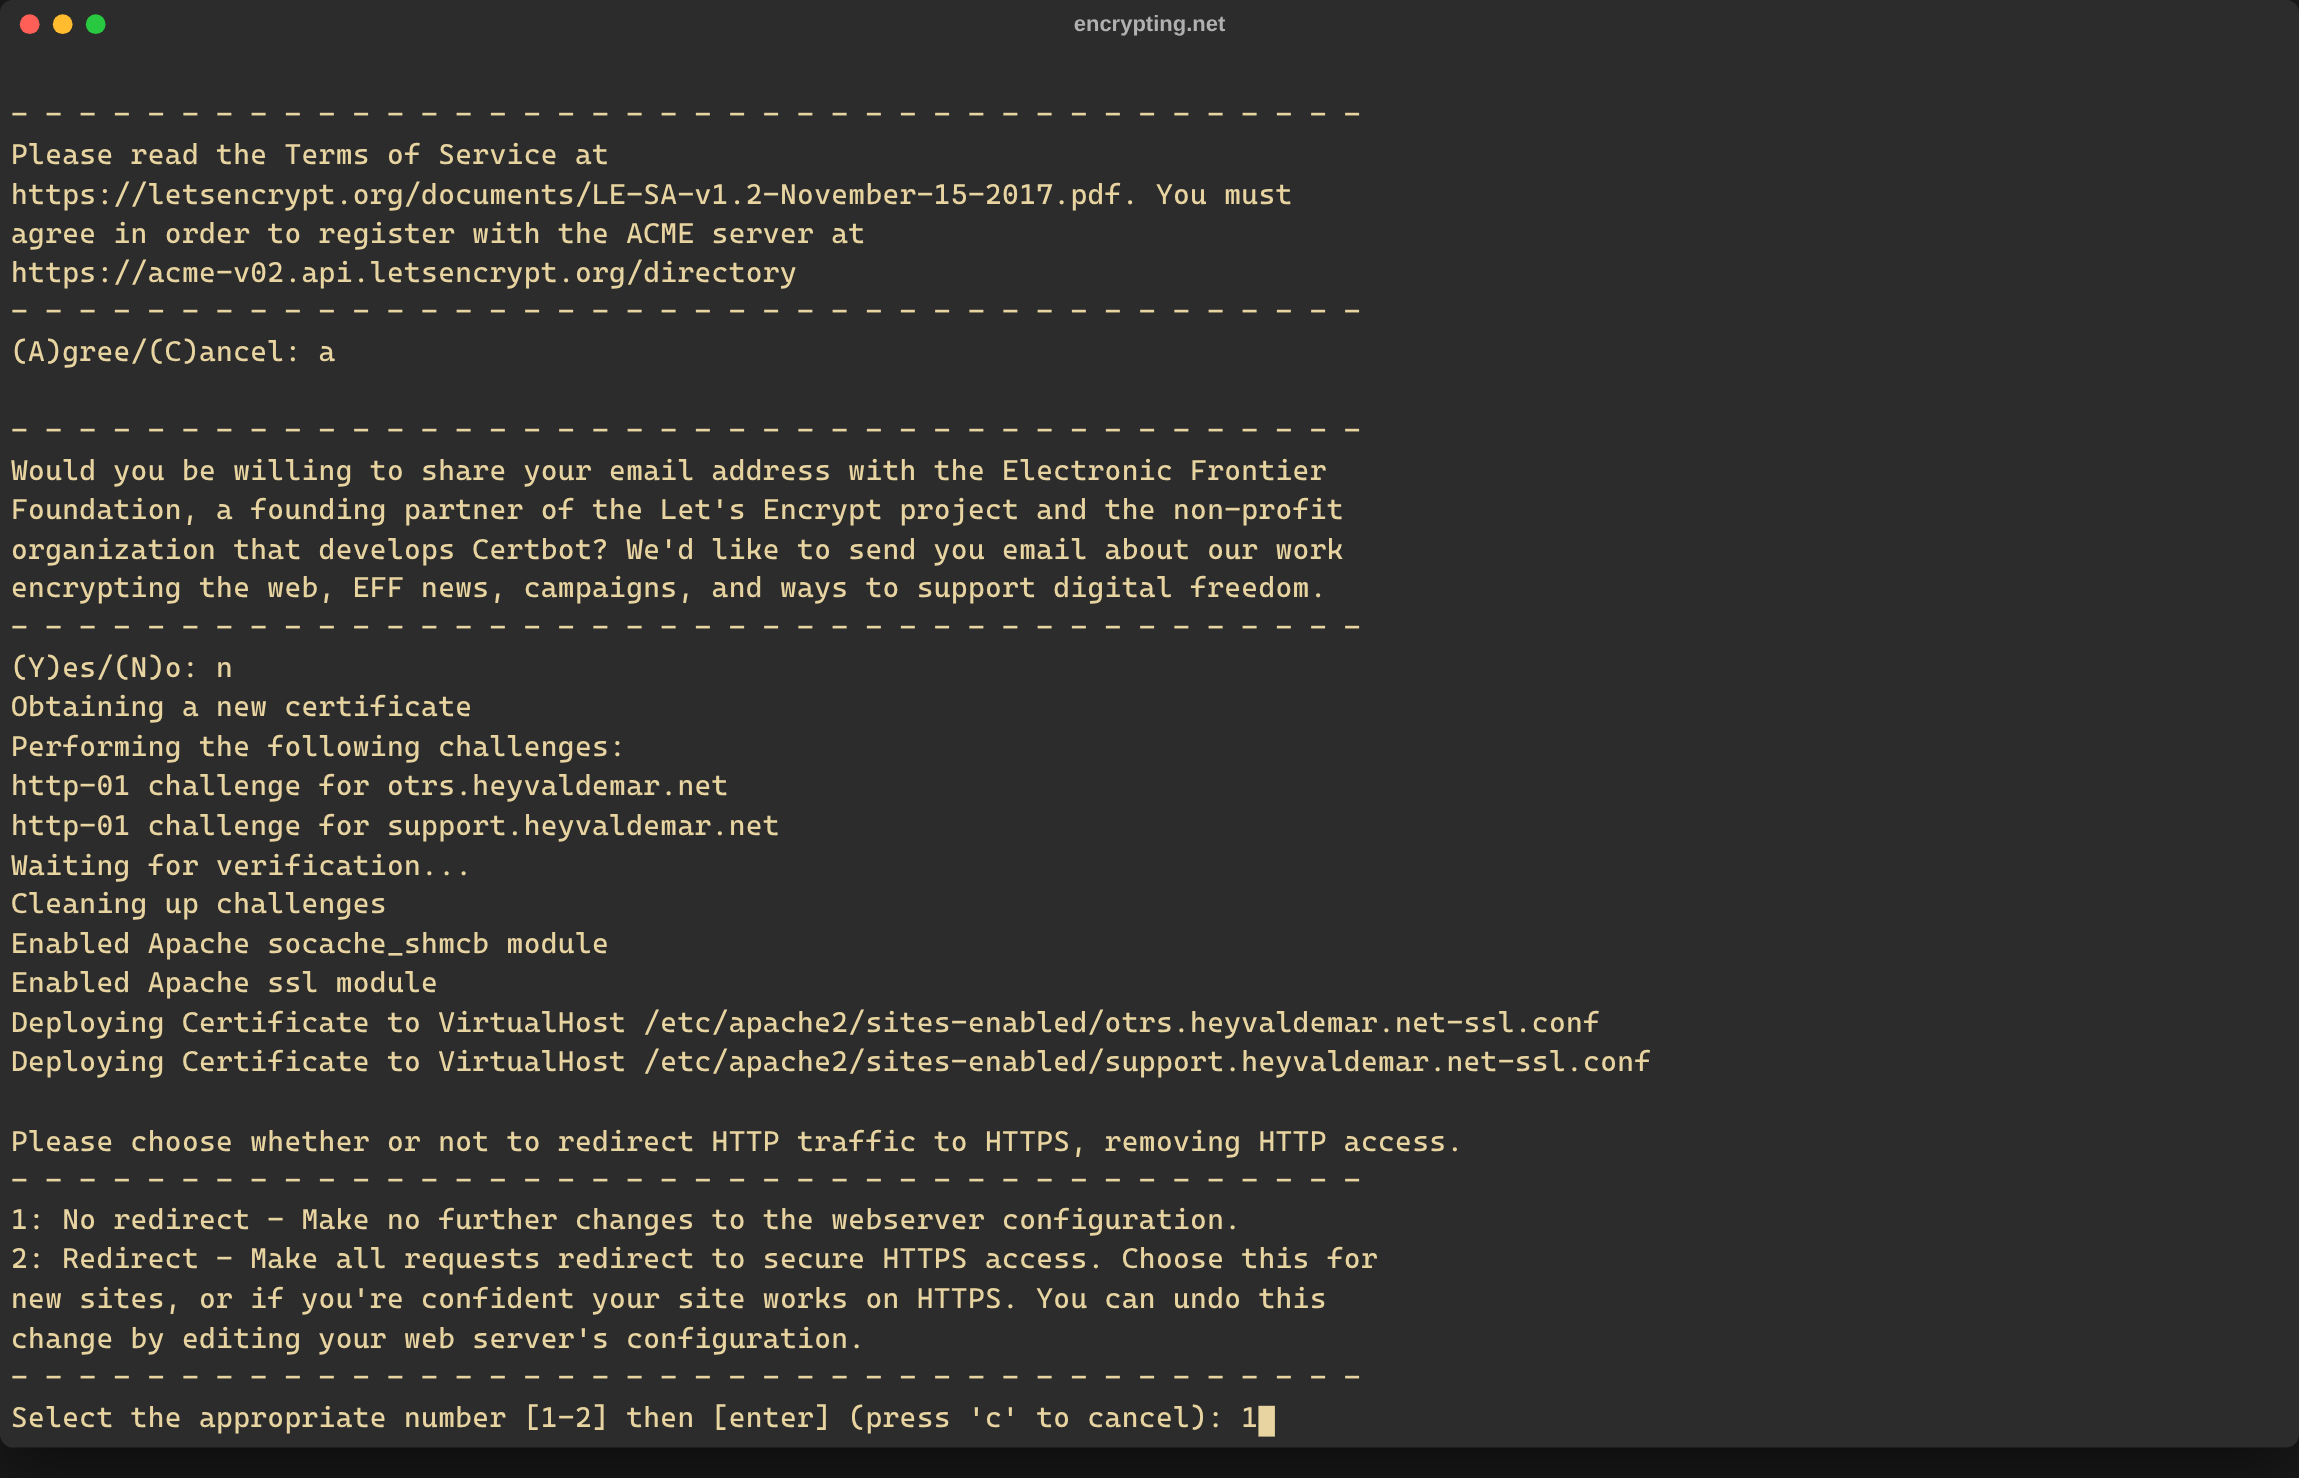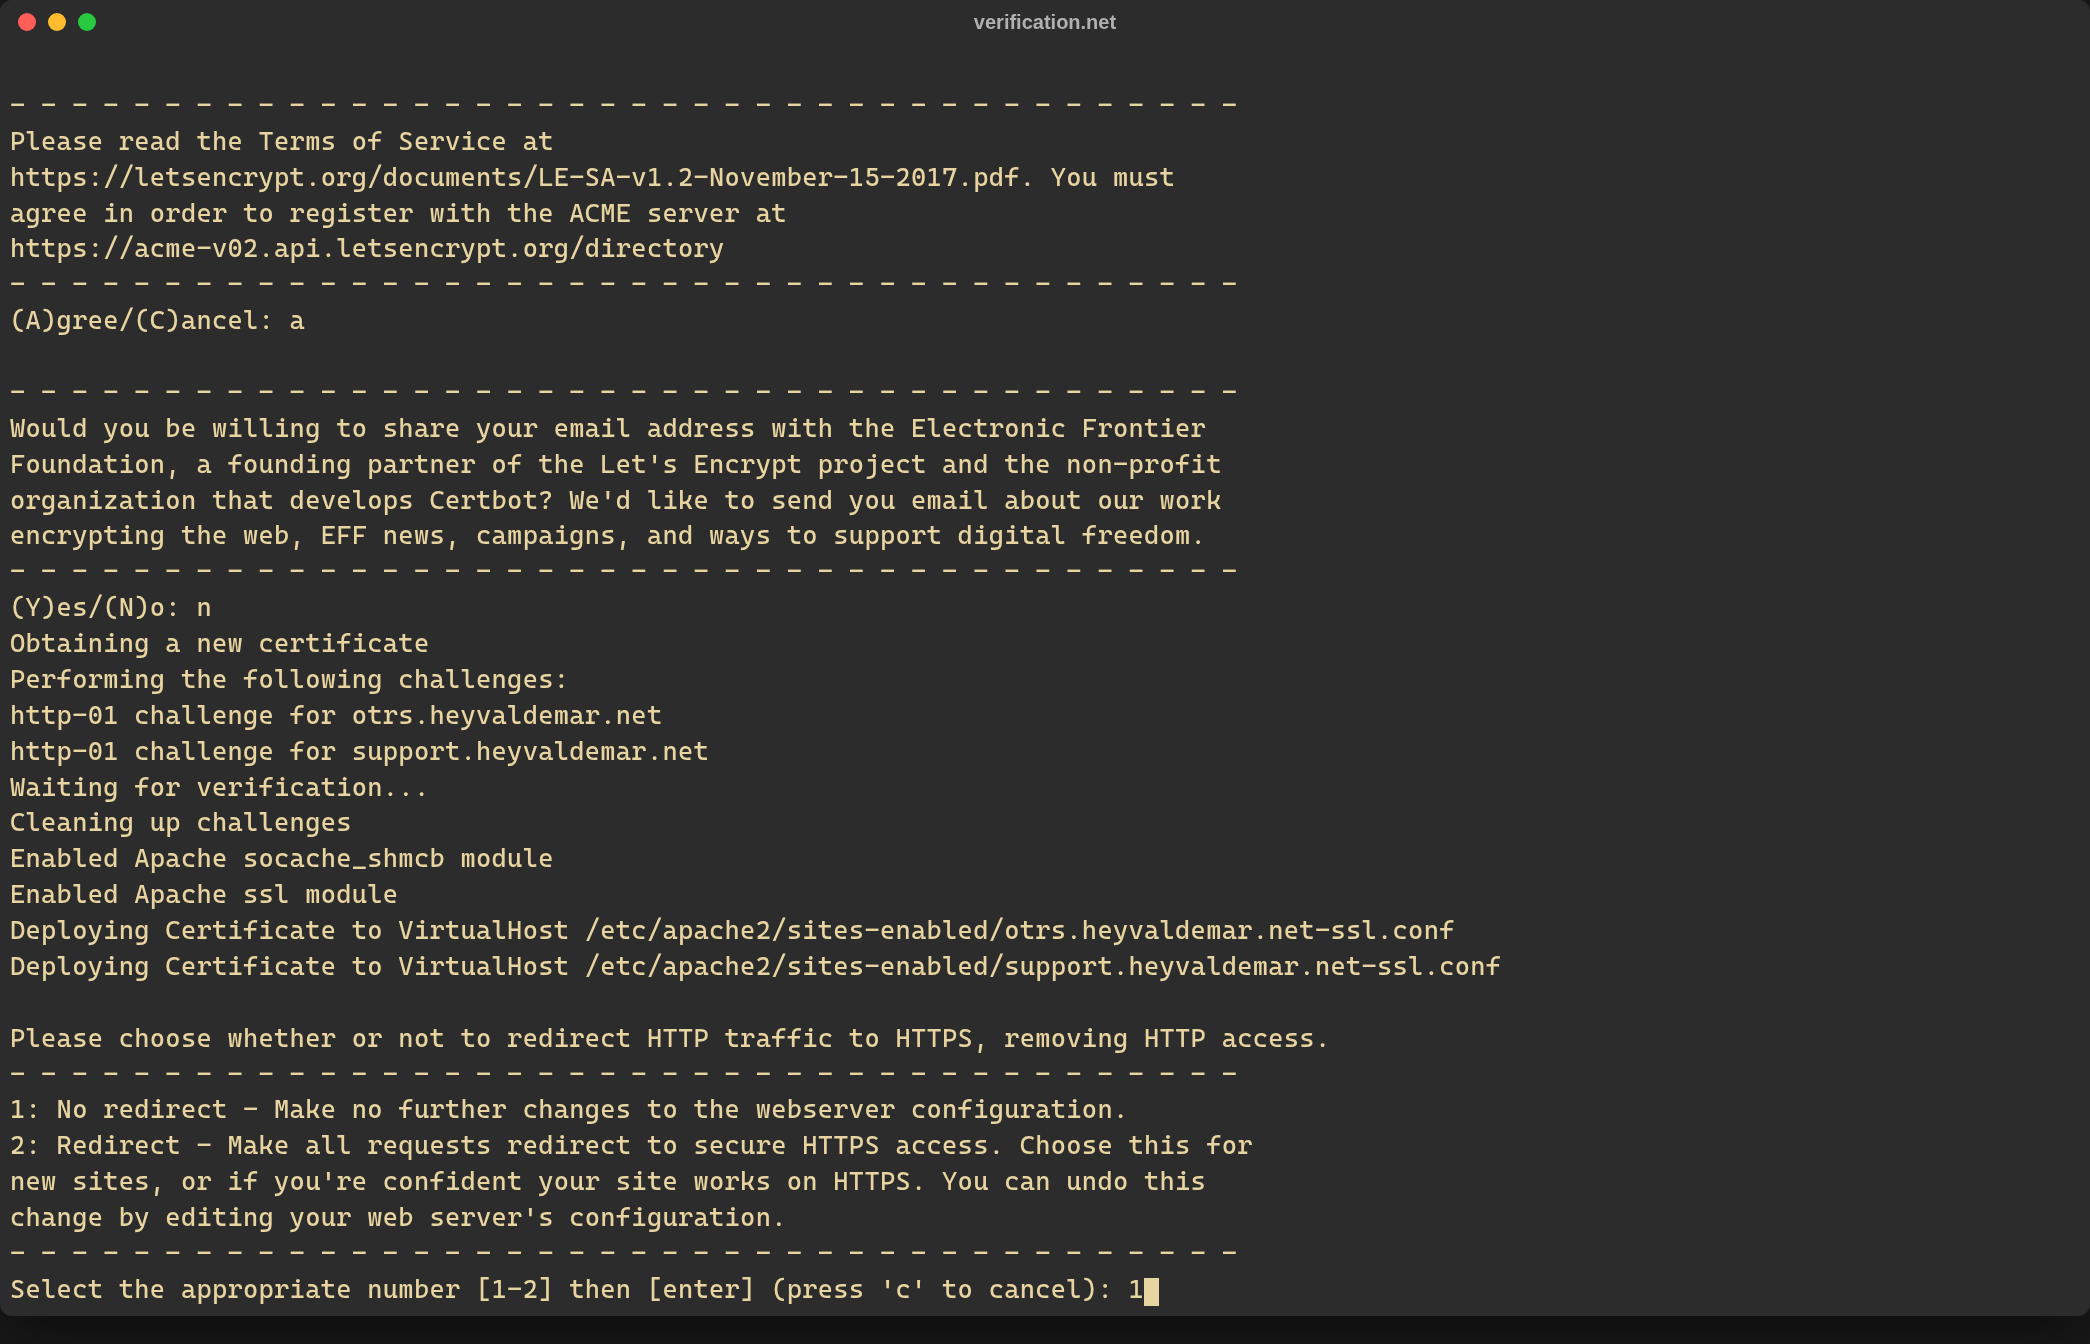--- a/index.html
+++ b/index.html
@@ -78,16 +78,16 @@
 </head>
 <body>
 
 <div class="terminal-window">
   <div class="title-bar">
     <div class="traffic-lights">
       <div class="traffic-light red"></div>
       <div class="traffic-light yellow"></div>
       <div class="traffic-light green"></div>
     </div>
-    <div class="window-title">verification.net</div>
+    <div class="window-title">encrypting.net</div>
   </div>
   <div class="terminal-body"><span class="terminal-line"></span><span class="terminal-line">- - - - - - - - - - - - - - - - - - - - - - - - - - - - - - - - - - - - - - - -</span><span class="terminal-line">Please read the Terms of Service at</span><span class="terminal-line">https://letsencrypt.org/documents/LE-SA-v1.2-November-15-2017.pdf. You must</span><span class="terminal-line">agree in order to register with the ACME server at</span><span class="terminal-line">https://acme-v02.api.letsencrypt.org/directory</span><span class="terminal-line">- - - - - - - - - - - - - - - - - - - - - - - - - - - - - - - - - - - - - - - -</span><span class="terminal-line">(A)gree/(C)ancel: a</span><span class="terminal-line"></span><span class="terminal-line">- - - - - - - - - - - - - - - - - - - - - - - - - - - - - - - - - - - - - - - -</span><span class="terminal-line">Would you be willing to share your email address with the Electronic Frontier</span><span class="terminal-line">Foundation, a founding partner of the Let's Encrypt project and the non-profit</span><span class="terminal-line">organization that develops Certbot? We'd like to send you email about our work</span><span class="terminal-line">encrypting the web, EFF news, campaigns, and ways to support digital freedom.</span><span class="terminal-line">- - - - - - - - - - - - - - - - - - - - - - - - - - - - - - - - - - - - - - - -</span><span class="terminal-line">(Y)es/(N)o: n</span><span class="terminal-line">Obtaining a new certificate</span><span class="terminal-line">Performing the following challenges:</span><span class="terminal-line">http-01 challenge for otrs.heyvaldemar.net</span><span class="terminal-line">http-01 challenge for support.heyvaldemar.net</span><span class="terminal-line">Waiting for verification...</span><span class="terminal-line">Cleaning up challenges</span><span class="terminal-line">Enabled Apache socache_shmcb module</span><span class="terminal-line">Enabled Apache ssl module</span><span class="terminal-line">Deploying Certificate to VirtualHost /etc/apache2/sites-enabled/otrs.heyvaldemar.net-ssl.conf</span><span class="terminal-line">Deploying Certificate to VirtualHost /etc/apache2/sites-enabled/support.heyvaldemar.net-ssl.conf</span><span class="terminal-line"></span><span class="terminal-line">Please choose whether or not to redirect HTTP traffic to HTTPS, removing HTTP access.</span><span class="terminal-line">- - - - - - - - - - - - - - - - - - - - - - - - - - - - - - - - - - - - - - - -</span><span class="terminal-line">1: No redirect - Make no further changes to the webserver configuration.</span><span class="terminal-line">2: Redirect - Make all requests redirect to secure HTTPS access. Choose this for</span><span class="terminal-line">new sites, or if you're confident your site works on HTTPS. You can undo this</span><span class="terminal-line">change by editing your web server's configuration.</span><span class="terminal-line">- - - - - - - - - - - - - - - - - - - - - - - - - - - - - - - - - - - - - - - -</span><span class="terminal-line"><span>Select the appropriate number [1-2] then [enter] (press 'c' to cancel): </span><span>1</span><span class="cursor"></span></span></div>
 </div>
 
 </body></html>

